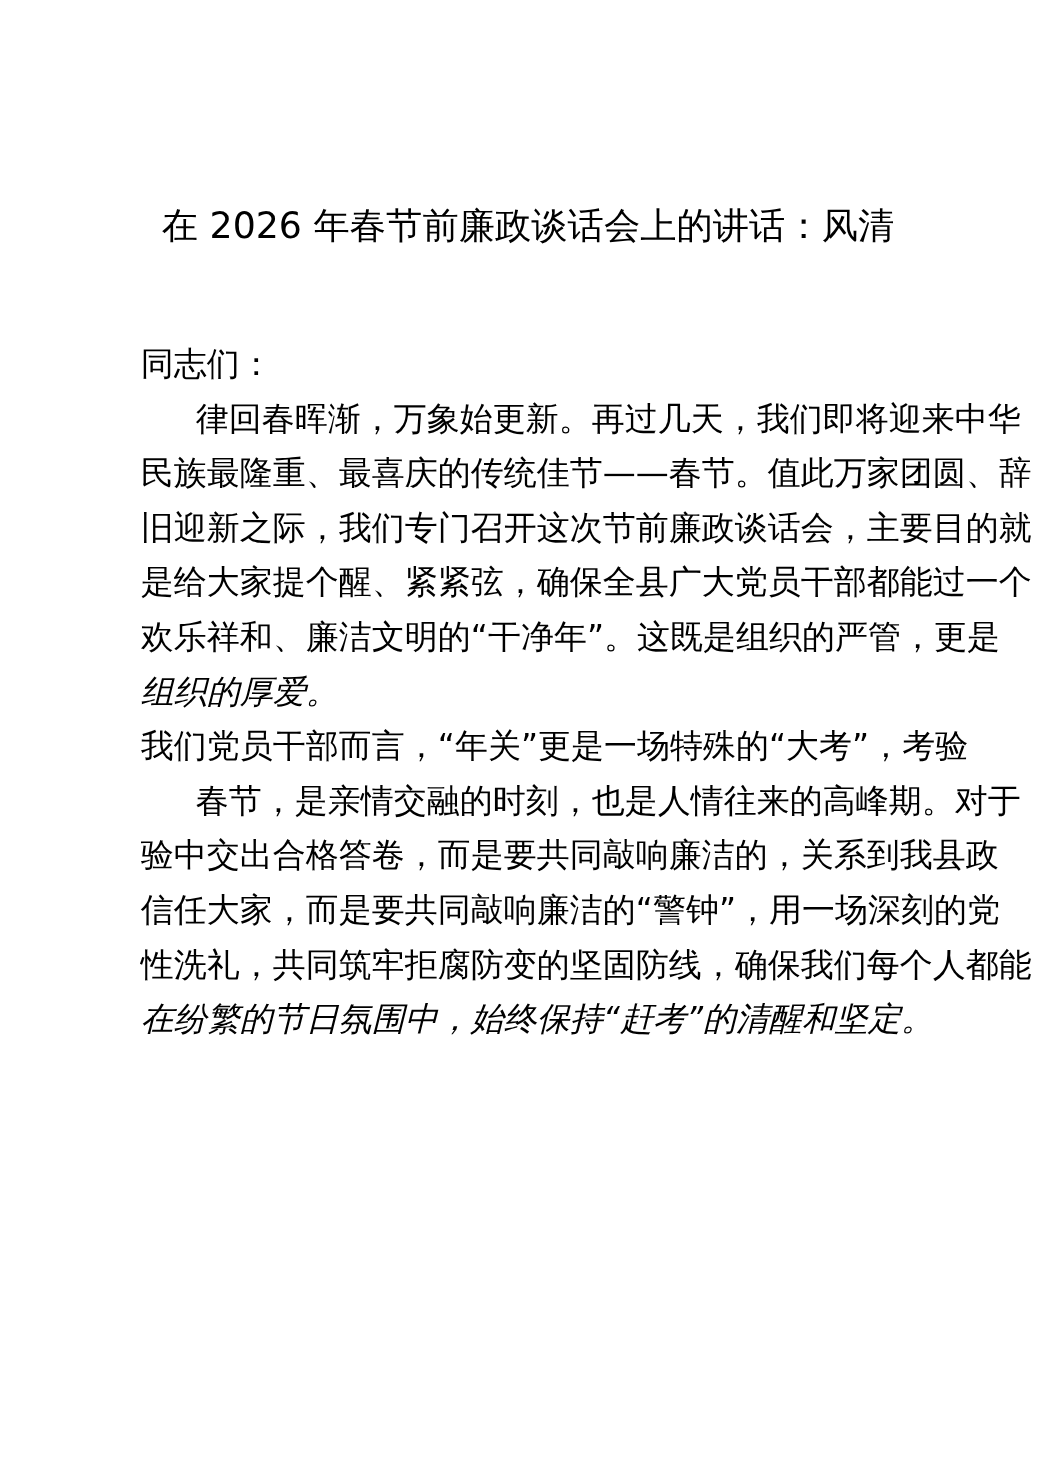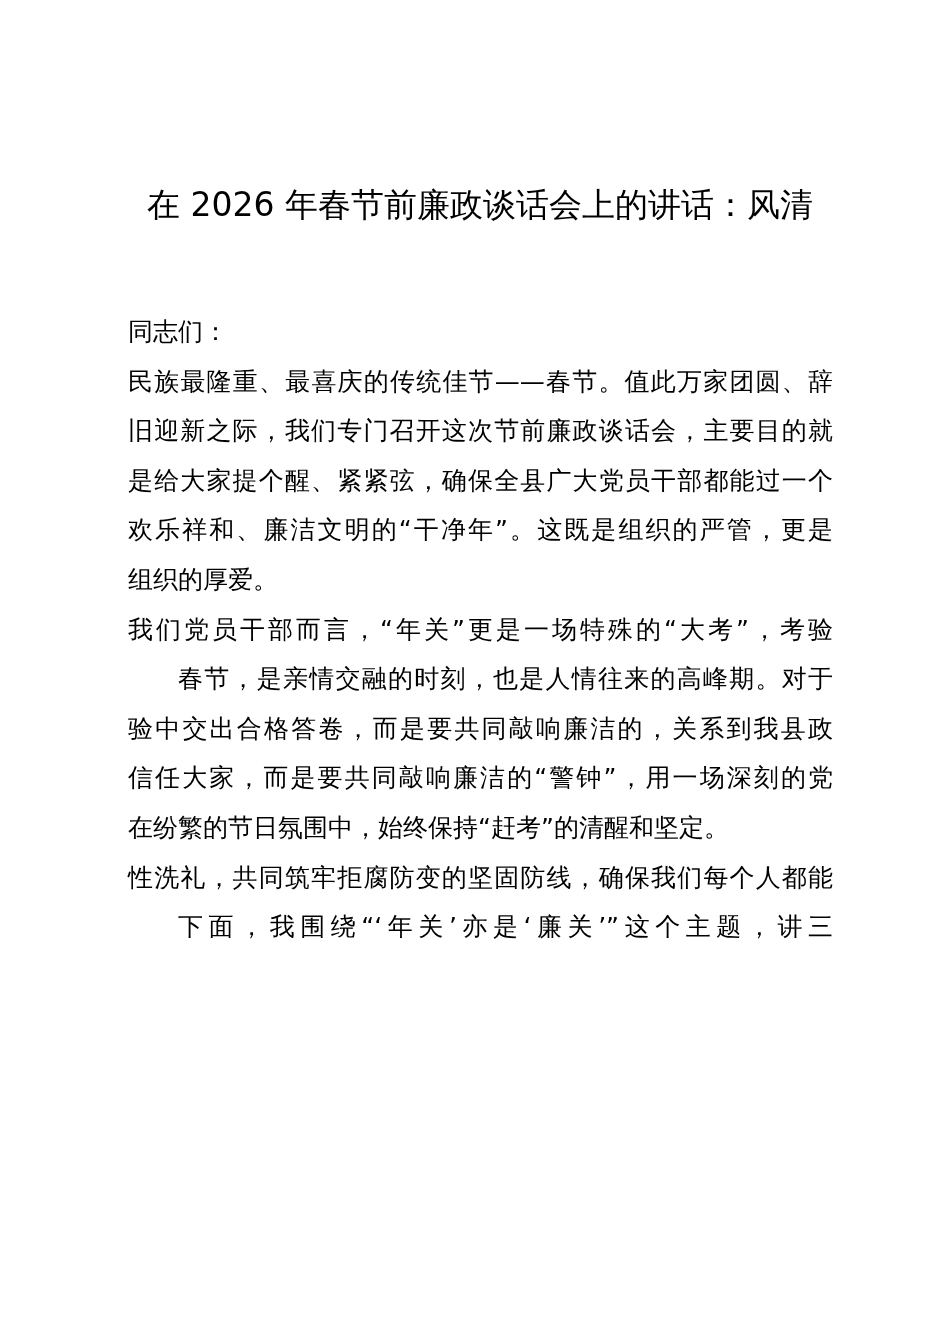--- a/index.html
+++ b/index.html
@@ -40,27 +40,28 @@
   .body {
     position: absolute;
     left: 128px;
     top: 307px;
     width: 705px;
   }
   .line {
     display: block;
     height: 49.6px;
     line-height: 49.6px;
-    font-size: 25px;
+    font-size: 30px;
     white-space: nowrap;
     text-align: justify;
     text-align-last: justify;
   }
   .line.last {
     text-align-last: left;
+    font-style: italic;
   }
   .line.indent {
     padding-left: 50px;
     box-sizing: border-box;
   }
   .salutation {
     text-align-last: left;
   }
 </style>
 </head>
@@ -70,34 +71,32 @@
 
   <div class="title">
     <span class="tl">在 2026 年春节前廉政谈话会上的讲话：风清</span>
   </div>
 
   <div class="body">
 
     <span class="line salutation">同志们：</span>
 
     <div>
+      <span class="line indent">律回春晖渐，万象始更新。再过几天，我们即将迎来中华</span>
       <span class="line">民族最隆重、最喜庆的传统佳节——春节。值此万家团圆、辞</span>
       <span class="line">旧迎新之际，我们专门召开这次节前廉政谈话会，主要目的就</span>
       <span class="line">是给大家提个醒、紧紧弦，确保全县广大党员干部都能过一个</span>
       <span class="line">欢乐祥和、廉洁文明的“干净年”。这既是组织的严管，更是</span>
       <span class="line last">组织的厚爱。</span>
     </div>
 
     <div>
       <span class="line">我们党员干部而言，“年关”更是一场特殊的“大考”，考验</span>
       <span class="line indent">春节，是亲情交融的时刻，也是人情往来的高峰期。对于</span>
       <span class="line">验中交出合格答卷，而是要共同敲响廉洁的，关系到我县政</span>
       <span class="line">信任大家，而是要共同敲响廉洁的“警钟”，用一场深刻的党</span>
+      <span class="line">性洗礼，共同筑牢拒腐防变的坚固防线，确保我们每个人都能</span>
       <span class="line last">在纷繁的节日氛围中，始终保持“赶考”的清醒和坚定。</span>
-      <span class="line">性洗礼，共同筑牢拒腐防变的坚固防线，确保我们每个人都能</span>
     </div>
 
-    <div>
-      <span class="line indent">下面，我围绕“‘年关’亦是‘廉关’”这个主题，讲三</span>
-    </div>
 
   </div>
 </div>
 
 </body></html>

